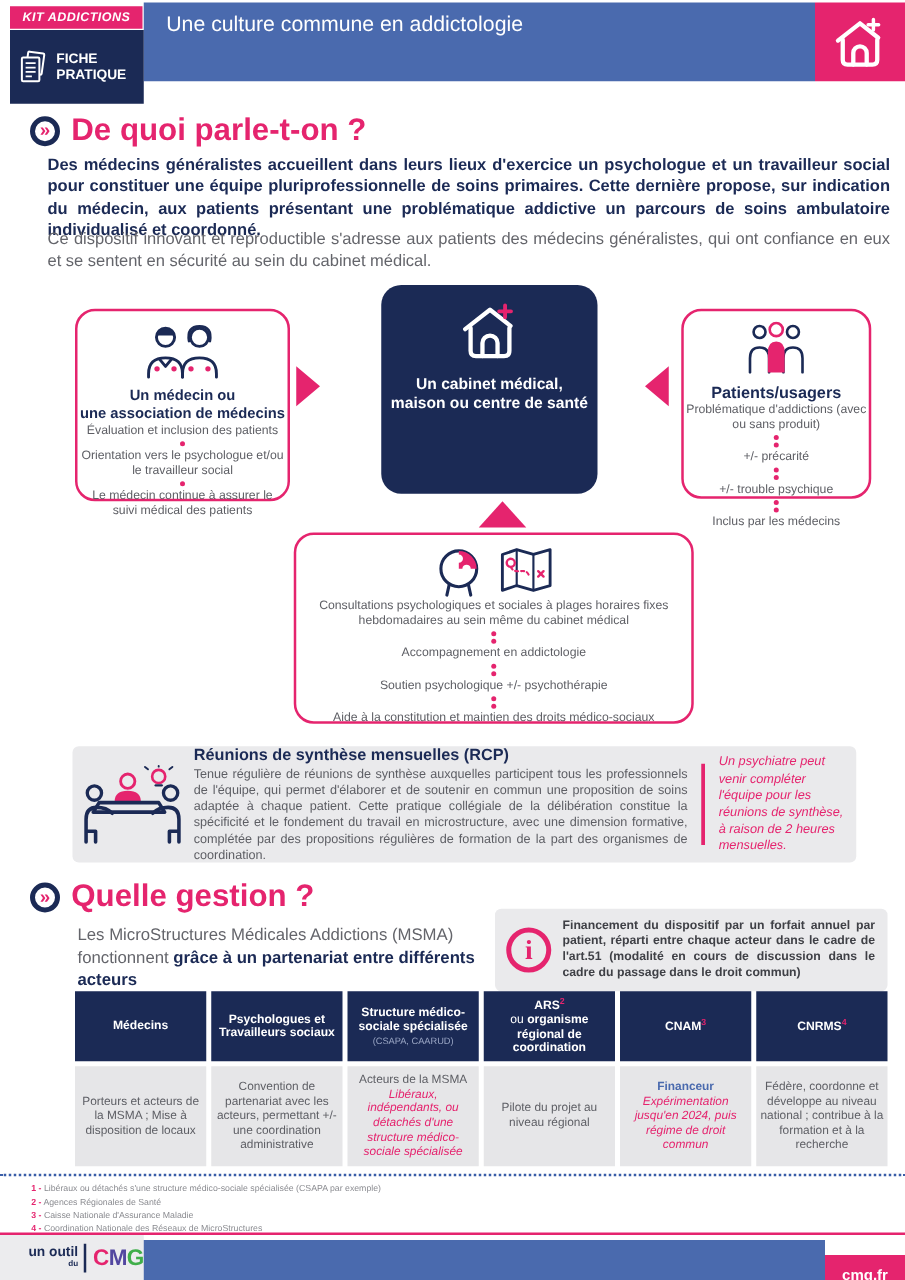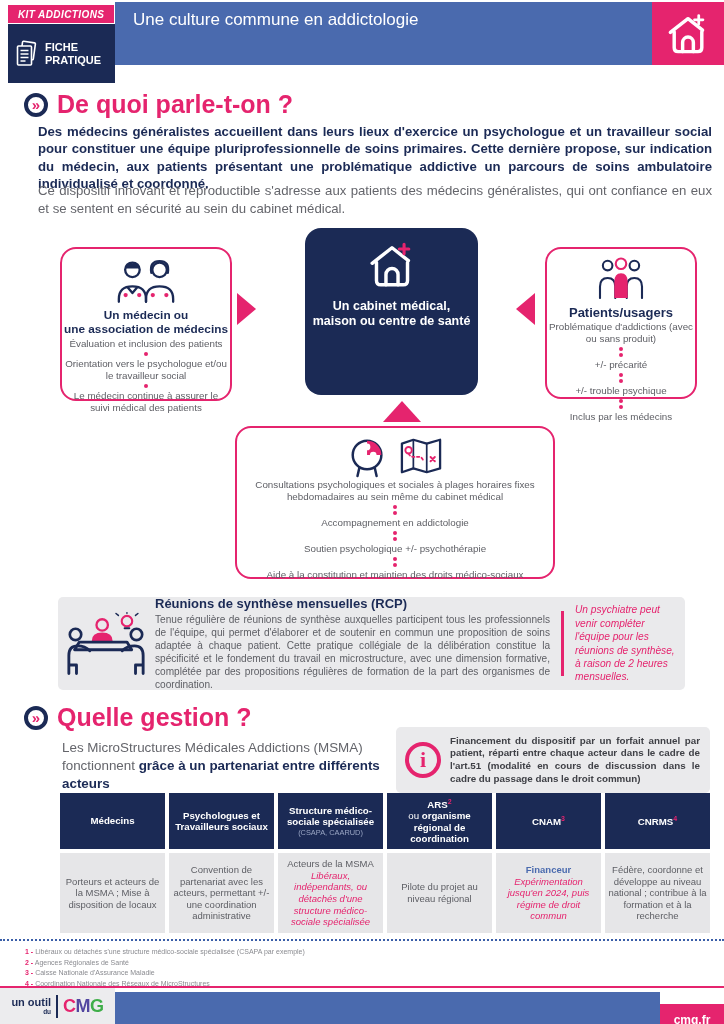--- a/index.html
+++ b/index.html
@@ -91,21 +91,21 @@
     line-height:1.22; padding:4px 3px; }
   .pinkit { color:var(--pink); font-style:italic; }
   .blueb { color:var(--blue); font-weight:bold; }
   .dotline { position:absolute; left:0; top:939px; width:724px; border-top:2px dotted #3a5ea8; }
   
   .fns { position:absolute; left:25px; top:947px; font-size:7px; color:#8a8b90; line-height:1.5; }
   .fn-num { color:var(--pink); font-weight:bold; }
   
   .foot-pink-line { position:absolute; left:0; top:986px; width:724px; height:2px; background:var(--pink); }
   .foot-left { position:absolute; left:0; top:988px; width:115px; height:36px; background:#ececee;
-    display:flex; align-items:center; justify-content:center; }
+    display:flex; align-items:center; justify-content:flex-end; }
   .logo { display:flex; align-items:center; gap:5px; }
   .outil { text-align:right; color:var(--navy); font-weight:bold; font-size:11px; line-height:1; }
   .outil .du { display:block; font-size:6.5px; font-weight:bold; margin-top:1px; }
   .lbar { width:2px; height:23px; background:var(--navy); }
   .cmg { font-weight:bold; font-size:18px; letter-spacing:-.5px; }
   .cmg .c { color:var(--pink); } .cmg .m { color:#5246a0; } .cmg .g { color:#3fae49; }
   .foot-bar { position:absolute; left:115px; top:992px; width:545px; height:32px; background:var(--blue); }
   .foot-cmg { position:absolute; left:660px; top:1004px; width:64px; height:32px; background:var(--pink);
     color:#fff; font-weight:bold; font-size:12px; display:flex; align-items:center; justify-content:center; }
 </style>

